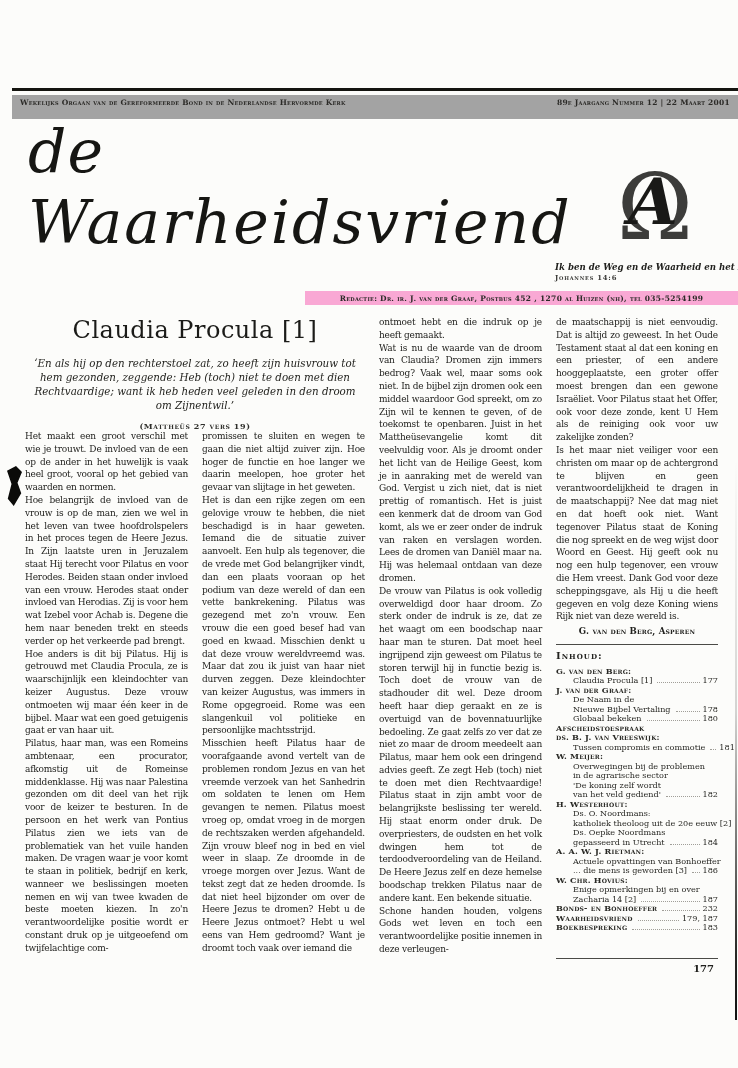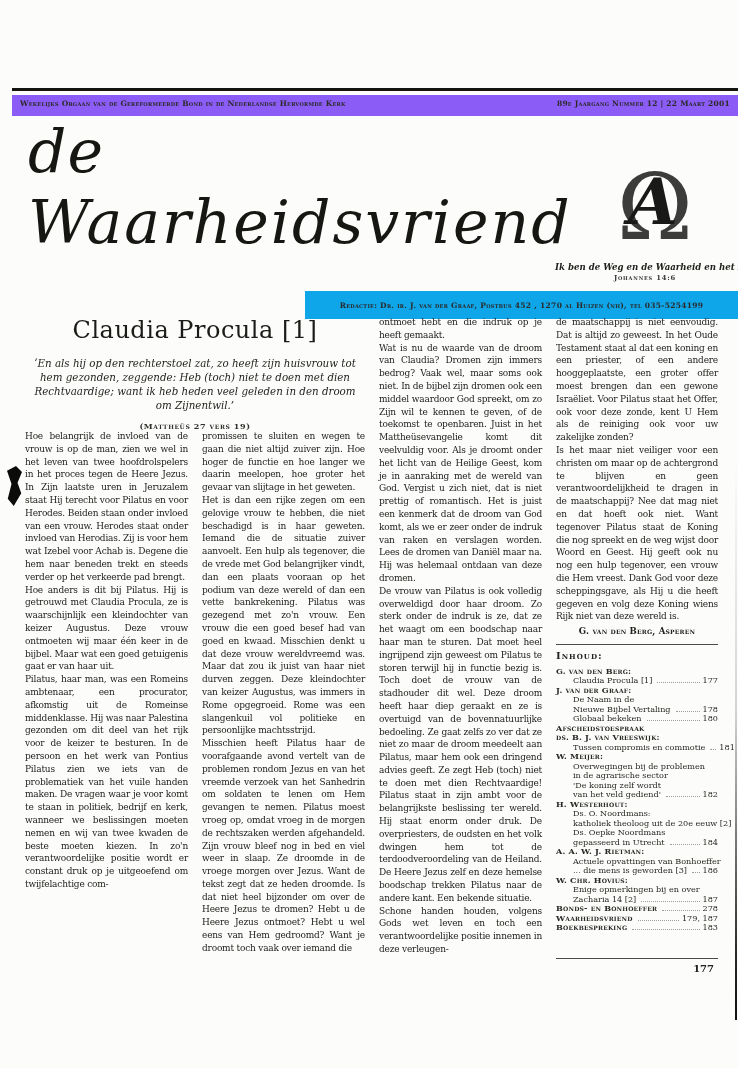--- a/index.html
+++ b/index.html
@@ -1,44 +1,44 @@
 <!DOCTYPE html>
 <html lang="nl"><head>
 <meta charset="utf-8">
 <style>
   html,body{margin:0;padding:0;}
   body{background:#e8e8e6;font-family:"DejaVu Serif",serif;}
   .page{position:relative;width:738px;height:1068px;background:#fcfcfa;color:#1d1d1b;overflow:hidden;margin:0 auto;}
 
   
   .top-rule{position:absolute;left:12px;top:88px;width:726px;height:3px;background:#14140f;}
-  .header-bar{position:absolute;left:12px;top:95px;width:726px;height:21px;background:#8b5cf6;
-              display:flex;justify-content:space-between;align-items:flex-start;padding:4px 8px;box-sizing:border-box;}
+  .header-bar{position:absolute;left:12px;top:95px;width:726px;height:21px;background:#a3a3a3;
+              display:flex;justify-content:space-between;align-items:flex-end;padding:12px 8px;box-sizing:border-box;}
   .header-bar span{font-family:"DejaVu Serif",serif;font-variant:small-caps;font-weight:700;
                    font-size:7.5px;letter-spacing:.25px;color:#2b2a27;white-space:nowrap;}
 
   
   .masthead{position:absolute;left:28px;top:118px;font-family:"DejaVu Serif",serif;
             font-style:italic;color:#161613;line-height:66px;}
   .mast1{font-size:60px;letter-spacing:1px;}
   .mast2{font-size:60px;letter-spacing:2px;margin-top:5px;}
 
   
   .logo{position:absolute;left:575px;top:162px;width:160px;height:95px;text-align:center;}
   .logo .omega{position:absolute;left:50%;top:0;transform:translateX(-50%);
                font-family:"DejaVu Serif",serif;font-size:92px;line-height:92px;color:#3c3c3a;}
   .logo .alpha{position:absolute;left:50%;top:8px;transform:translateX(-54%);
                font-family:"DejaVu Serif",serif;font-style:italic;font-weight:700;
                font-size:64px;line-height:64px;color:#191917;}
   .motto{position:absolute;left:555px;top:262px;width:180px;text-align:center;
          font-style:italic;font-weight:700;font-size:8.6px;color:#21211e;white-space:nowrap;}
-  .motto-ref{position:absolute;left:555px;top:274px;width:180px;text-align:center;
+  .motto-ref{position:absolute;left:555px;top:274px;width:180px;
              font-variant:small-caps;font-weight:700;font-size:6.8px;letter-spacing:.8px;color:#3a3a37;}
 
-  .redactie-bar{position:absolute;left:305px;top:291px;width:433px;height:28px;background:#0ea5e9;
+  .redactie-bar{position:absolute;left:305px;top:291px;width:433px;height:14px;background:#f9a8d4;
                 display:flex;align-items:center;justify-content:center;}
   .redactie-bar span{font-family:"DejaVu Serif",serif;font-variant:small-caps;font-weight:700;
                      font-size:7.5px;letter-spacing:.3px;color:#2b2a27;white-space:nowrap;}
 
   
   .article-head{position:absolute;left:25px;top:316px;width:340px;text-align:center;}
   .article-title{font-size:24px;font-weight:400;letter-spacing:.5px;color:#1b1b18;margin:0 0 12px 0;}
   .article-quote{font-style:italic;font-size:10.3px;line-height:14px;color:#23231f;}
   .quote-ref{margin-top:9px;font-variant:small-caps;font-weight:700;font-size:8px;letter-spacing:.6px;color:#2e2e2a;}
 
@@ -105,20 +105,21 @@
     <span>Redactie: Dr. ir. J. van der Graaf, Postbus 452 , 1270 al Huizen (nh), tel 035-5254199</span>
   </div>
 
   <div class="article-head">
     <h1 class="article-title">Claudia Procula [1]</h1>
     <div class="article-quote">‘En als hij op den rechterstoel zat, zo heeft zijn huisvrouw tot hem gezonden, zeggende: Heb (toch) niet te doen met dien Rechtvaardige; want ik heb heden veel geleden in den droom om Zijnentwil.’</div>
     <div class="quote-ref">(Mattheüs 27 vers 19)</div>
   </div>
 
   <div class="col col1">
+    <p>Het maakt een groot verschil met wie je trouwt. De invloed van de een op de ander in het huwelijk is vaak heel groot, vooral op het gebied van waarden en normen.</p>
     <p>Hoe belangrijk de invloed van de vrouw is op de man, zien we wel in het leven van twee hoofdrolspelers in het proces tegen de Heere Jezus. In Zijn laatste uren in Jeruzalem staat Hij terecht voor Pilatus en voor Herodes. Beiden staan onder invloed van een vrouw. Herodes staat onder invloed van Herodias. Zij is voor hem wat Izebel voor Achab is. Degene die hem naar beneden trekt en steeds verder op het verkeerde pad brengt.</p>
     <p>Hoe anders is dit bij Pilatus. Hij is getrouwd met Claudia Procula, ze is waarschijnlijk een kleindochter van keizer Augustus. Deze vrouw ontmoeten wij maar één keer in de bijbel. Maar wat een goed getuigenis gaat er van haar uit.</p>
     <p>Pilatus, haar man, was een Romeins ambtenaar, een procurator, afkomstig uit de Romeinse middenklasse. Hij was naar Palestina gezonden om dit deel van het rijk voor de keizer te besturen. In de persoon en het werk van Pontius Pilatus zien we iets van de problematiek van het vuile handen maken. De vragen waar je voor komt te staan in politiek, bedrijf en kerk, wanneer we beslissingen moeten nemen en wij van twee kwaden de beste moeten kiezen. In zo'n verantwoordelijke positie wordt er constant druk op je uitgeoefend om twijfelachtige com-</p>
   </div>
 
   <div class="col col2">
     <p>promissen te sluiten en wegen te gaan die niet altijd zuiver zijn. Hoe hoger de functie en hoe langer we daarin meelopen, hoe groter het gevaar van slijtage in het geweten.</p>
     <p>Het is dan een rijke zegen om een gelovige vrouw te hebben, die niet beschadigd is in haar geweten. Iemand die de situatie zuiver aanvoelt. Een hulp als tegenover, die de vrede met God belangrijker vindt, dan een plaats vooraan op het podium van deze wereld of dan een vette bankrekening. Pilatus was gezegend met zo'n vrouw. Een vrouw die een goed besef had van goed en kwaad. Misschien denkt u dat deze vrouw wereldvreemd was. Maar dat zou ik juist van haar niet durven zeggen. Deze kleindochter van keizer Augustus, was immers in Rome opgegroeid. Rome was een slangenkuil vol politieke en persoonlijke machtsstrijd.</p>
     <p>Misschien heeft Pilatus haar de voorafgaande avond vertelt van de problemen rondom Jezus en van het vreemde verzoek van het Sanhedrin om soldaten te lenen om Hem gevangen te nemen. Pilatus moest vroeg op, omdat vroeg in de morgen de rechtszaken werden afgehandeld. Zijn vrouw bleef nog in bed en viel weer in slaap. Ze droomde in de vroege morgen over Jezus. Want de tekst zegt dat ze heden droomde. Is dat niet heel bijzonder om over de Heere Jezus te dromen? Hebt u de Heere Jezus ontmoet? Hebt u wel eens van Hem gedroomd? Want je droomt toch vaak over iemand die</p>
   </div>
@@ -226,21 +227,21 @@
           <span class="ttext">Enige opmerkingen bij en over</span>
         </div>
       <div class="trow title">
           <span class="ttext">Zacharia 14 [2]</span>
           <span class="lead"></span>
           <span class="tpage">187</span>
         </div>
       <div class="trow author">
           <span class="ttext">Bonds- en Bonhoeffer</span>
           <span class="lead"></span>
-          <span class="tpage">278</span>
+          <span class="tpage">232</span>
         </div>
       <div class="trow author">
           <span class="ttext">Waarheidsvriend</span>
           <span class="lead"></span>
           <span class="tpage">179, 187</span>
         </div>
       <div class="trow author">
           <span class="ttext">Boekbespreking</span>
           <span class="lead"></span>
           <span class="tpage">183</span>

